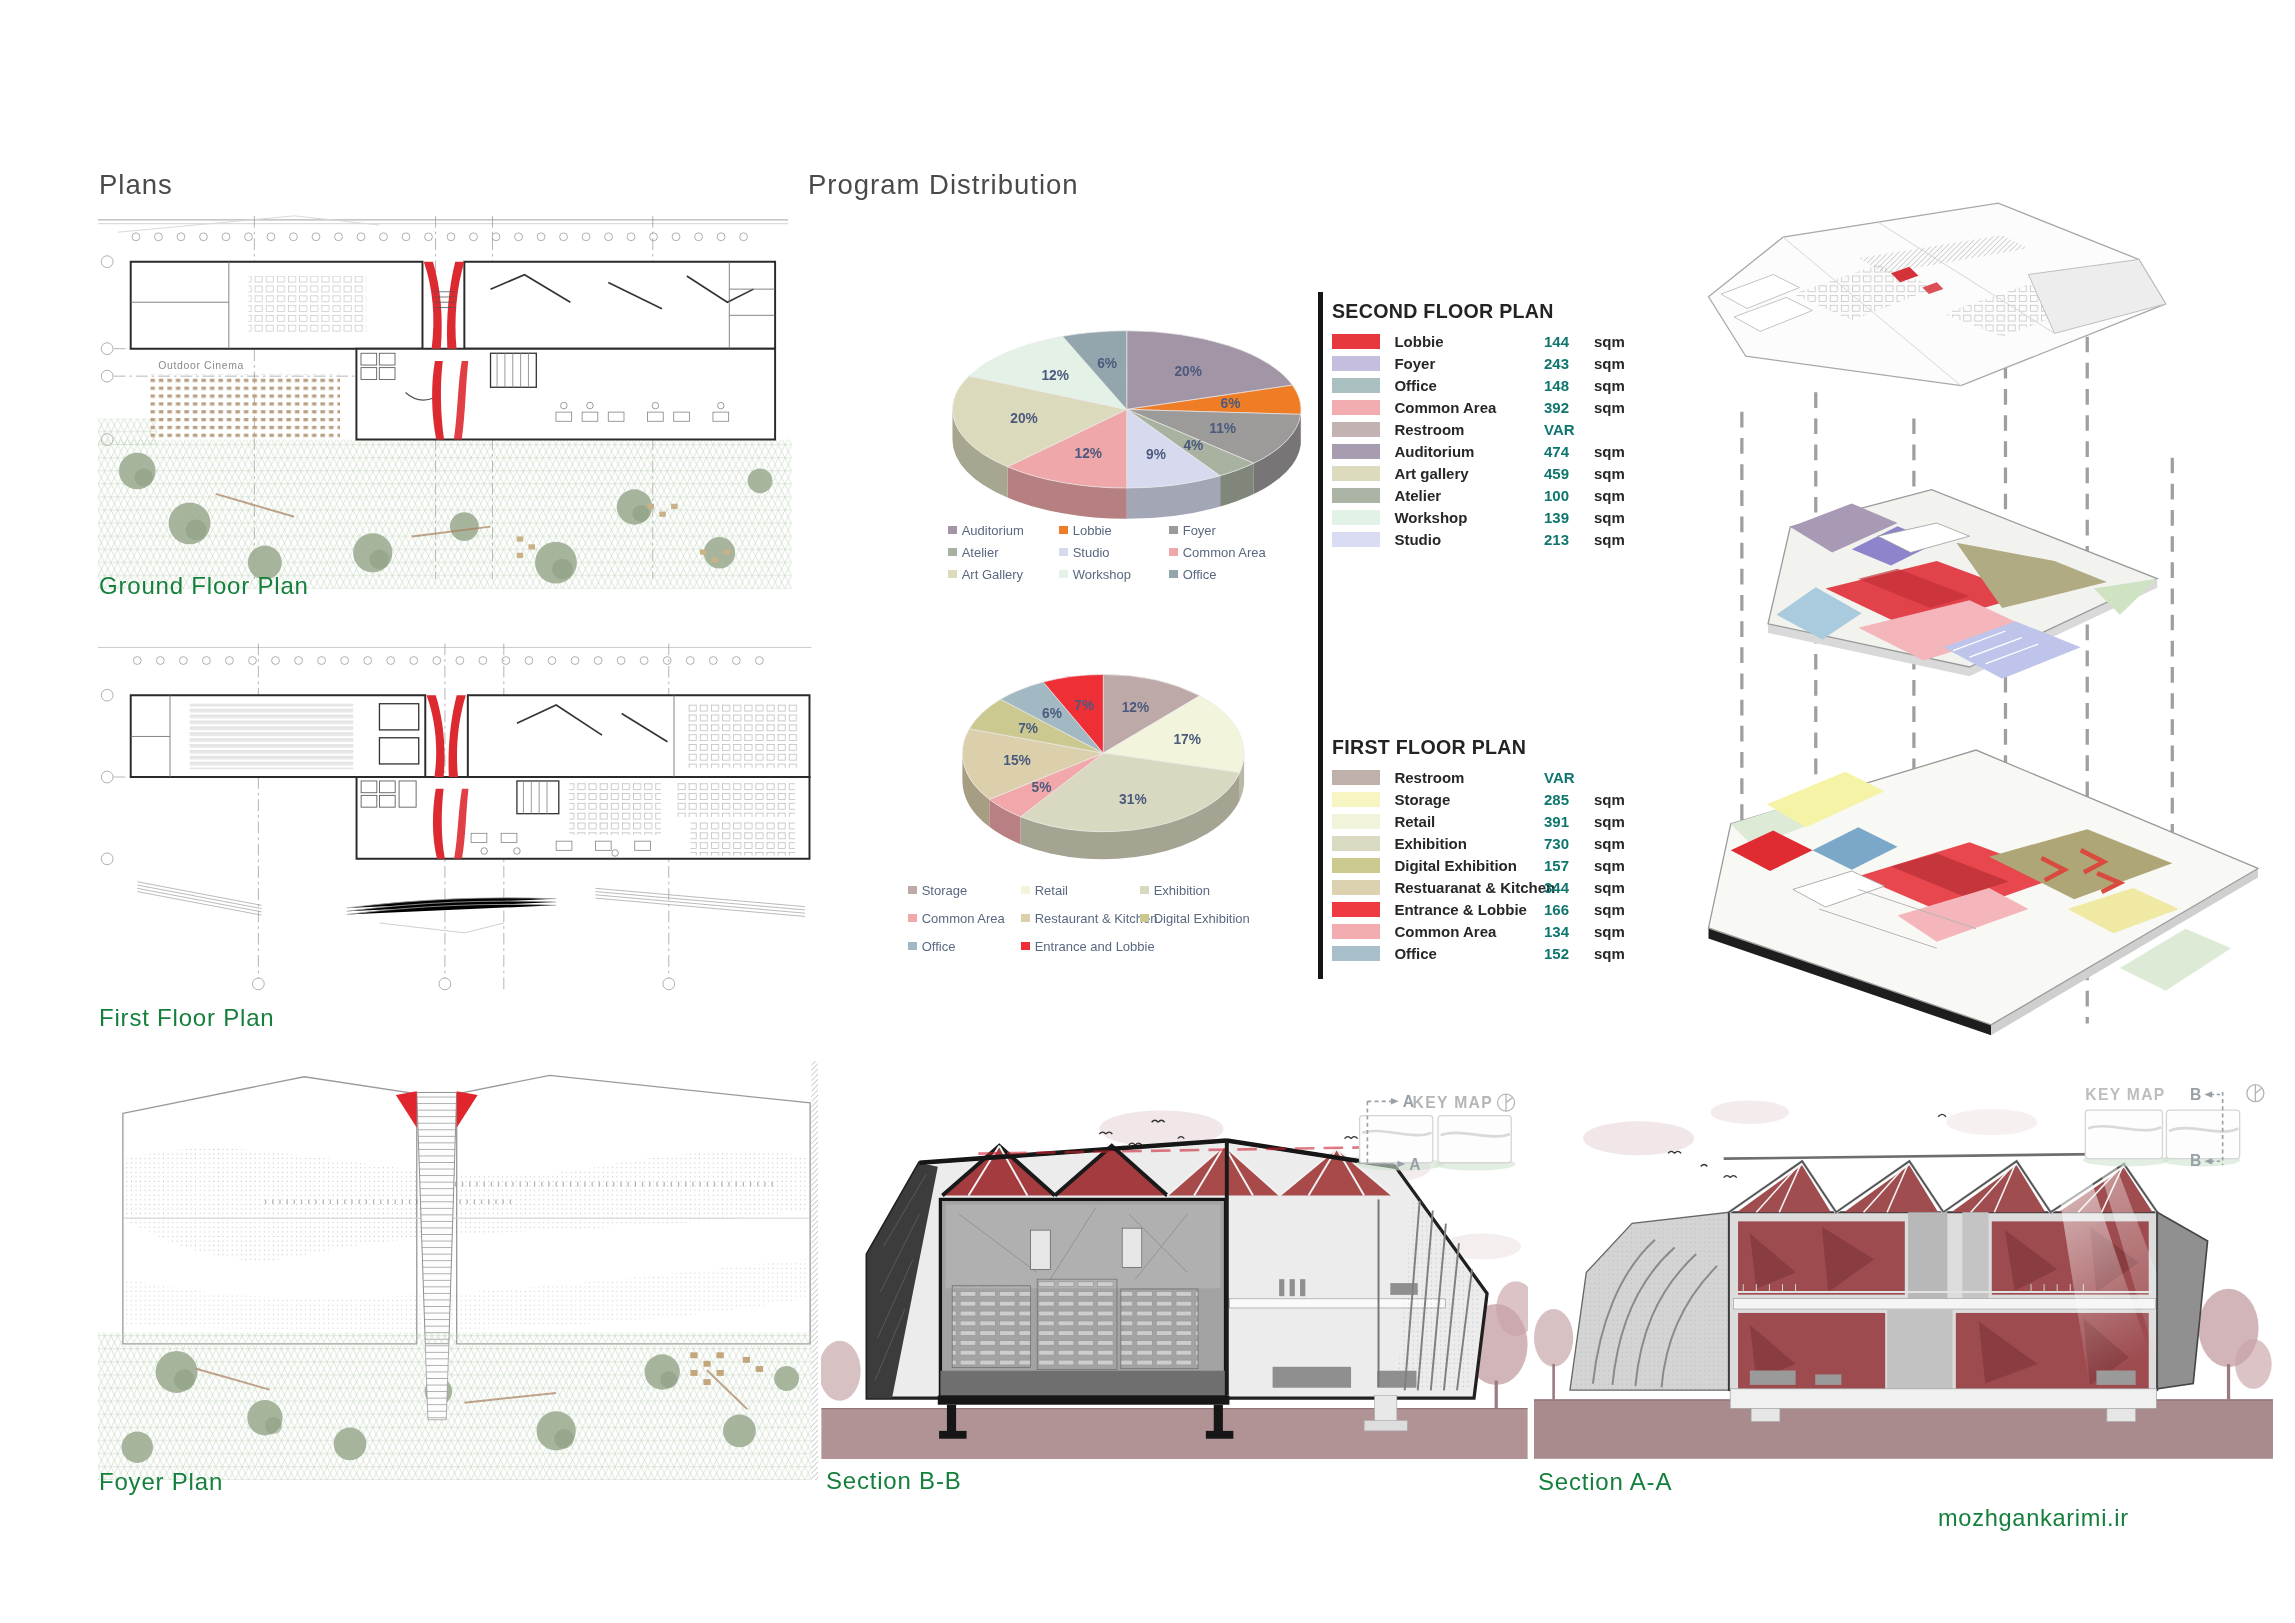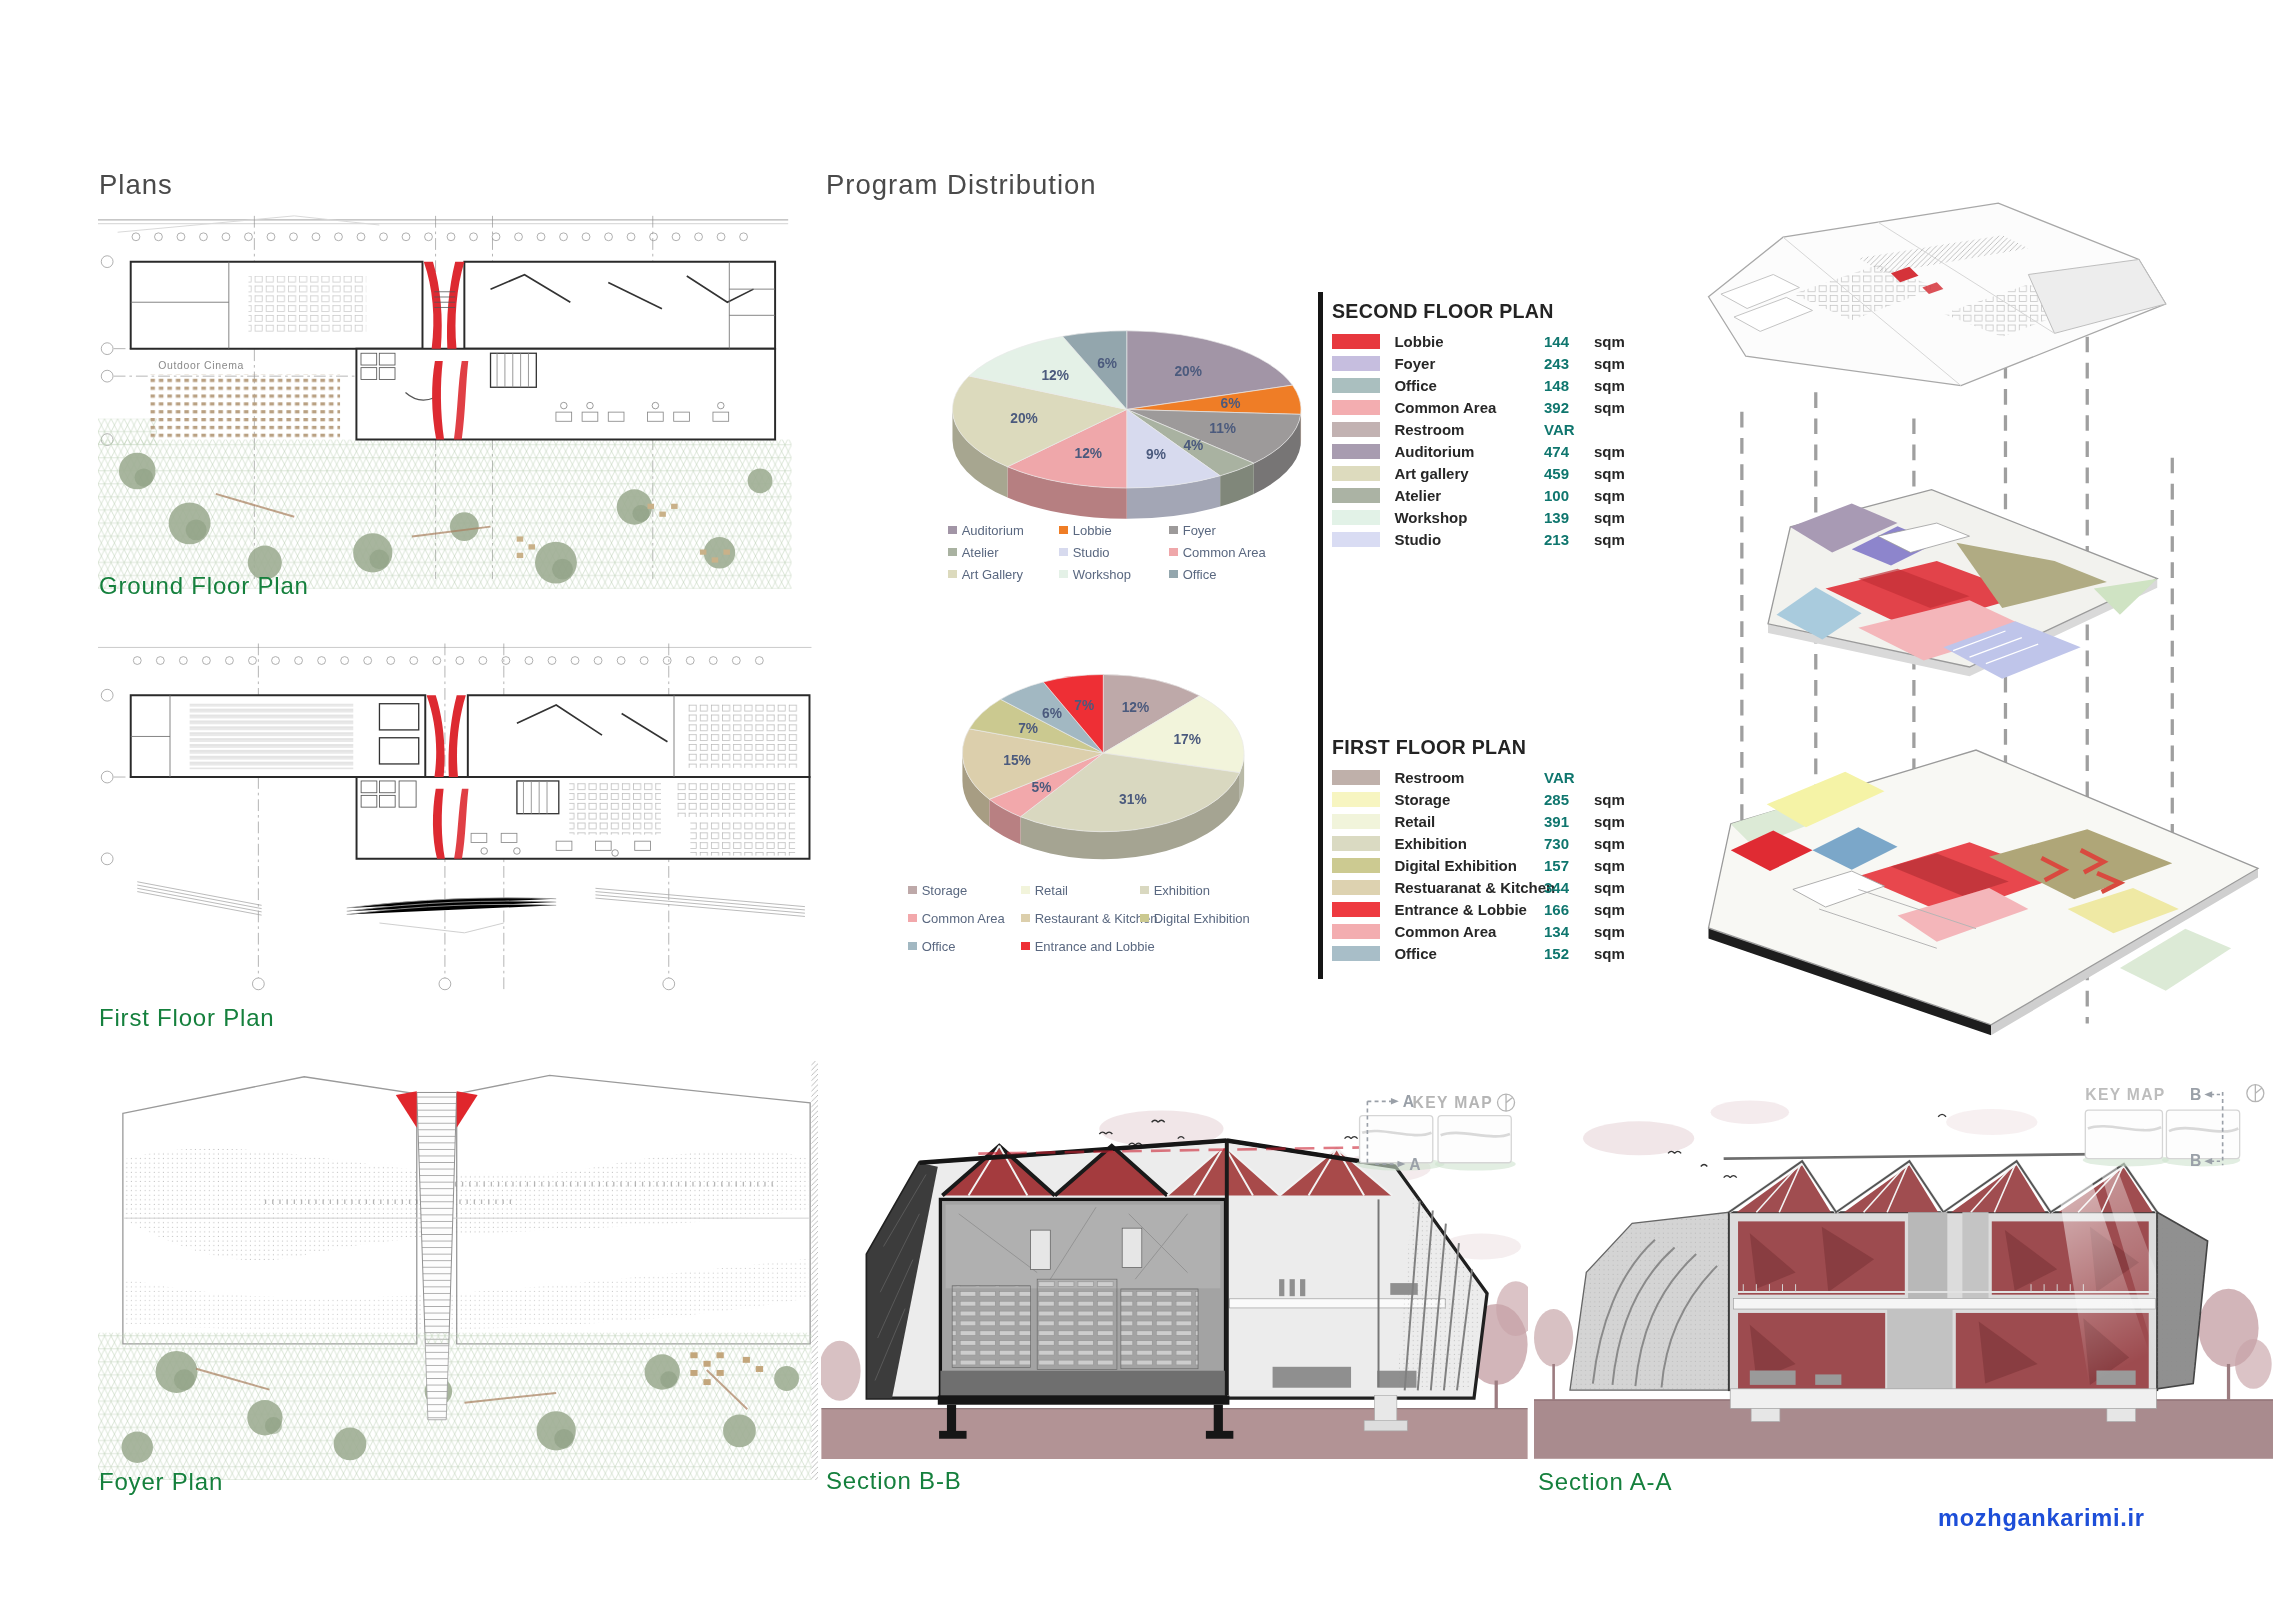--- a/index.html
+++ b/index.html
@@ -1,21 +1,21 @@
 <!DOCTYPE html>
 <html style="font-size:10.5px"><head>
 <meta charset="utf-8">
 <style>
   html,body{margin:0;padding:0;background:#ffffff}
   .board{position:relative;width:2295px;height:1623px;background:#ffffff;overflow:hidden;
          font-family:"Liberation Sans",sans-serif;color:#333}
   .abs{position:absolute}
   .h1{font-size:27.5px;font-weight:300;color:#4a4a4a;letter-spacing:1px}
   .caption{font-size:24px;font-weight:300;color:#15803d;letter-spacing:0.8px;z-index:5}
-  .watermark{font-size:23.6px;font-weight:700;color:#1d4ed8;letter-spacing:0.7px}
+  .watermark{font-size:23.6px;font-weight:400;color:#15803d;letter-spacing:0.7px}
   .vdivider{width:4.6px;background:#151515}
   .ptable{width:321px}
   .ptable .ptitle{font-size:19.6px;font-weight:bold;color:#232323;letter-spacing:0.3px;height:22px;margin-bottom:8.5px;white-space:nowrap}
   .prow{display:grid;grid-template-columns:48px 164px 50px 1fr;align-items:center;height:22px}
   .prow .sw{width:48px;height:15.7px}
   .prow .lbl{font-size:15px;font-weight:bold;color:#272727;padding-left:14.4px;white-space:nowrap}
   .prow .num{font-size:15px;font-weight:bold;color:#0f766e;white-space:nowrap}
   .prow .unit{font-size:15px;font-weight:bold;color:#272727;white-space:nowrap}
   .plegend{display:grid}
   #plegend0{grid-template-columns:111px 110px 137px}
@@ -26,21 +26,21 @@
   .plegend .box{width:8.5px;height:8.5px;margin-right:5.2px;flex:0 0 auto}
   .plegend .txt{font-size:13px;color:#5a6880}
   svg{display:block}
 </style>
 </head>
 <body>
 
 <div class="board">
 
   <div class="abs h1" style="left:99px;top:169px">Plans</div>
-  <div class="abs h1" style="left:826px;top:169px">Program Distribution</div>
+  <div class="abs h1" style="left:808px;top:169px">Program Distribution</div>
 
   <svg class="abs" style="left:98px;top:196px" width="700" height="393" viewBox="0 0 1070 600">
     <defs>
       <pattern id="latG" width="20" height="20" patternUnits="userSpaceOnUse">
         <path d="M0,20 L10,0 L20,20 Z M0,0 L10,20 L20,0" fill="none" stroke="#b9cdb2" stroke-width="0.8"></path>
         <path d="M0,0 H20 M0,20 H20" stroke="#cddbc7" stroke-width="0.6"></path>
       </pattern>
       <pattern id="cinSeats" width="13" height="12" patternUnits="userSpaceOnUse">
           <rect x="2" y="3" width="7" height="5" fill="#b9a183"></rect>
         </pattern>

